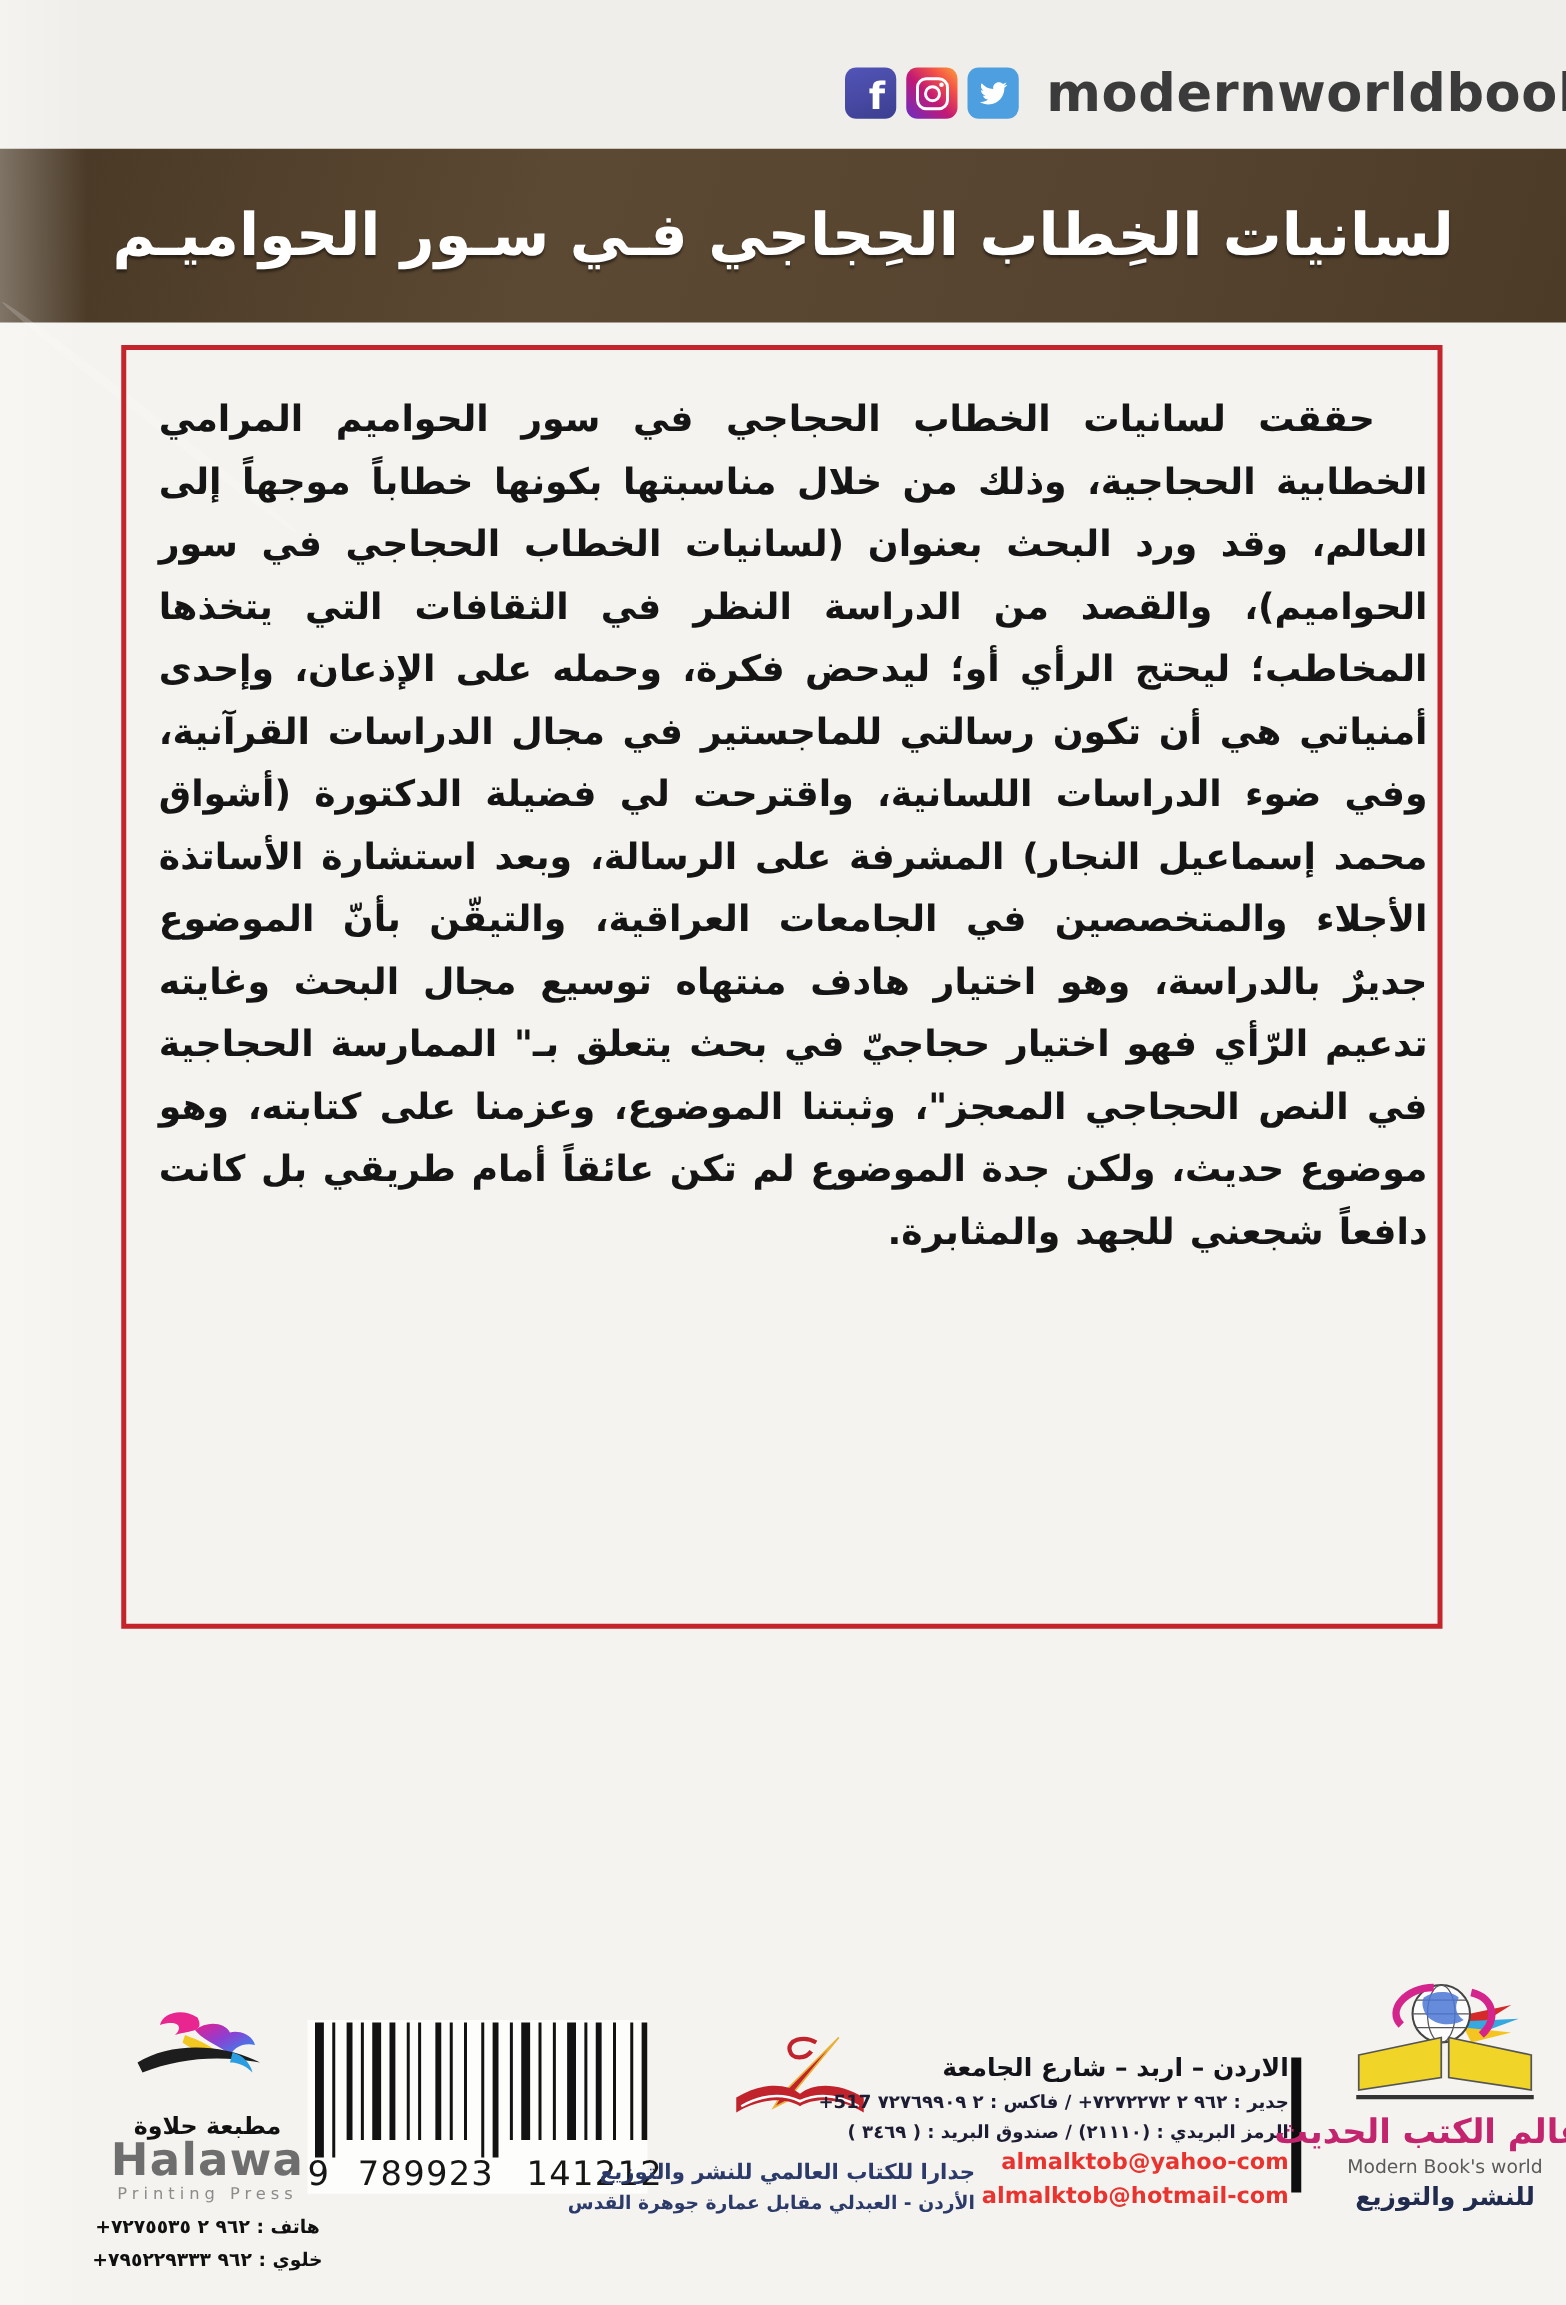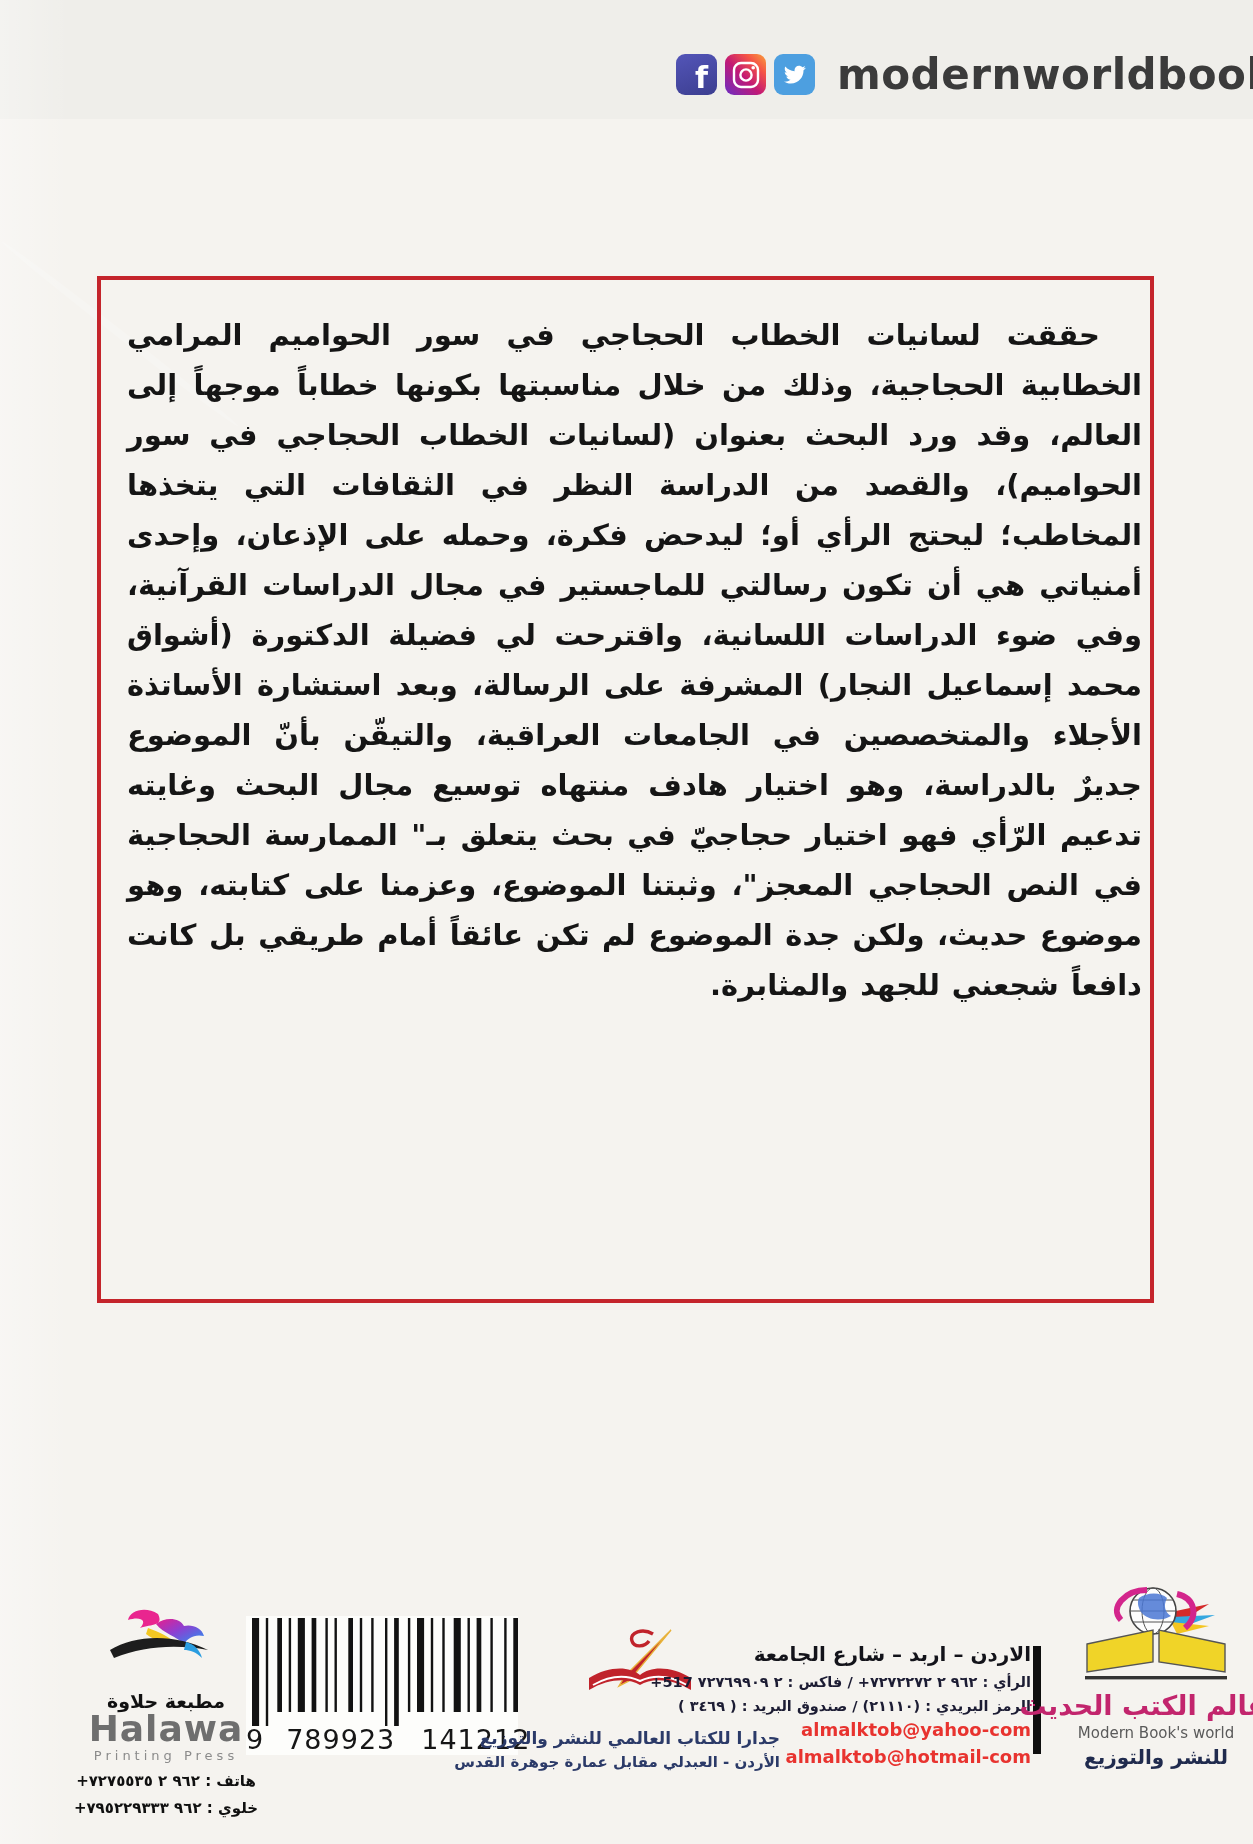--- a/index.html
+++ b/index.html
@@ -85,20 +85,23 @@
       </div>
       <div class="sicon tw">
         <svg width="27" height="27" viewBox="0 0 36 36">
           <path fill="#fff" d="M33 9c-1.1.5-2.2.8-3.4 1 1.2-.8 2.1-1.9 2.6-3.3-1.2.7-2.4 1.2-3.8 1.5C27.3 7 25.7 6.3 24 6.3c-3.3 0-6 2.7-6 6 0 .5.1.9.2 1.4-5-.3-9.4-2.6-12.4-6.3-.5.9-.8 1.9-.8 3 0 2.1 1.1 3.9 2.7 5-1 0-1.9-.3-2.7-.8v.1c0 2.9 2.1 5.3 4.8 5.9-.5.1-1 .2-1.6.2-.4 0-.8 0-1.1-.1.8 2.4 3 4.1 5.6 4.2-2.1 1.6-4.7 2.6-7.5 2.6-.5 0-1 0-1.4-.1 2.7 1.7 5.8 2.7 9.2 2.7 11 0 17-9.1 17-17v-.8c1.2-.8 2.2-1.9 3-3.1z"></path>
         </svg>
       </div>
       <div class="handle">modernworldbook</div>
     </div>
   </div>
 
+  <div class="title-band">
+    <div class="book-title">لسانيات الخِطاب الحِجاجي فـي سـور الحواميـم</div>
+  </div>
   <div class="wrinkle"></div>
 
   <div class="blurb-box">
     <div class="blurb-text">حققت لسانيات الخطاب الحجاجي في سور الحواميم المرامي الخطابية الحجاجية، وذلك من خلال مناسبتها بكونها خطاباً موجهاً إلى العالم، وقد ورد البحث بعنوان (لسانيات الخطاب الحجاجي في سور الحواميم)، والقصد من الدراسة النظر في الثقافات التي يتخذها المخاطب؛ ليحتج الرأي أو؛ ليدحض فكرة، وحمله على الإذعان، وإحدى أمنياتي هي أن تكون رسالتي للماجستير في مجال الدراسات القرآنية، وفي ضوء الدراسات اللسانية، واقترحت لي فضيلة الدكتورة (أشواق محمد إسماعيل النجار) المشرفة على الرسالة، وبعد استشارة الأساتذة الأجلاء والمتخصصين في الجامعات العراقية، والتيقّن بأنّ الموضوع جديرٌ بالدراسة، وهو اختيار هادف منتهاه توسيع مجال البحث وغايته تدعيم الرّأي فهو اختيار حجاجيّ في بحث يتعلق بـ" الممارسة الحجاجية في النص الحجاجي المعجز"، وثبتنا الموضوع، وعزمنا على كتابته، وهو موضوع حديث، ولكن جدة الموضوع لم تكن عائقاً أمام طريقي بل كانت دافعاً شجعني للجهد والمثابرة.</div>
   </div>
 
   <div class="printer-block">
     <svg width="132" height="78" viewBox="0 0 132 78">
       <defs>
         <linearGradient id="hw" x1="0" y1="0" x2="1" y2="1">
@@ -167,21 +170,21 @@
       <path d="M10 50 C30 38 50 38 61 47 C72 38 92 38 112 50 L112 62 C92 50 72 50 61 57 C50 50 30 50 10 62 Z" fill="#c0232b"></path>
       <path d="M14 57 C32 47 48 47 61 53 C74 47 90 47 108 57" stroke="#fff" stroke-width="2" fill="none"></path>
     </svg>
     <div class="dist-name">جدارا للكتاب العالمي للنشر والتوزيع</div>
     <div class="dist-addr">الأردن - العبدلي مقابل عمارة جوهرة القدس</div>
   </div>
 
   <div class="contact-block">
     <div class="c-address">الاردن – اربد – شارع الجامعة</div>
     <div class="c-line">
-      <span>الرأي :</span>
+      <span>جدير :</span>
       <span class="num">+٩٦٢ ٢ ٧٢٧٢٢٧٢</span>
       <span>/</span>
       <span>فاكس :</span>
       <span class="num">+517 ٢ ٧٢٧٦٩٩٠٩</span>
     </div>
     <div class="c-line">
       <span>الرمز البريدي :</span>
       <span class="num">(٢١١١٠)</span>
       <span>/</span>
       <span>صندوق البريد :</span>

